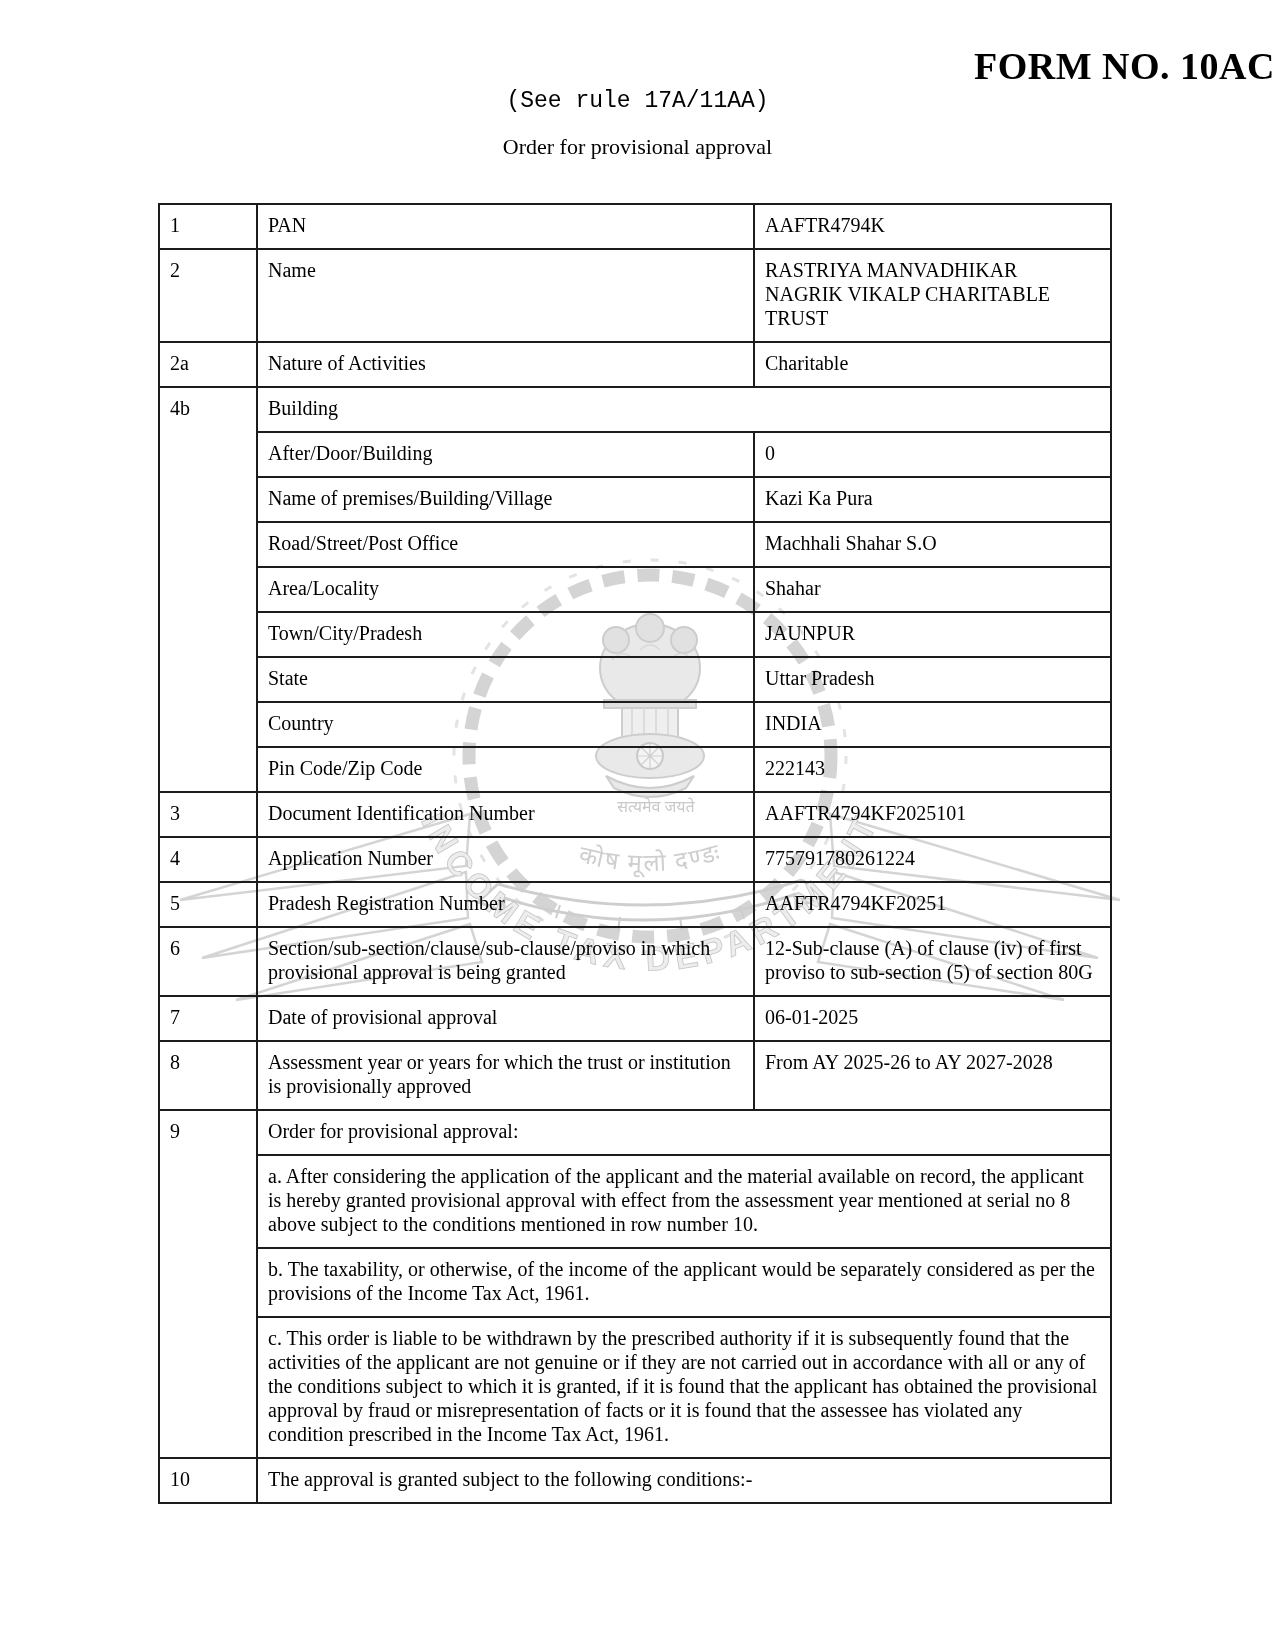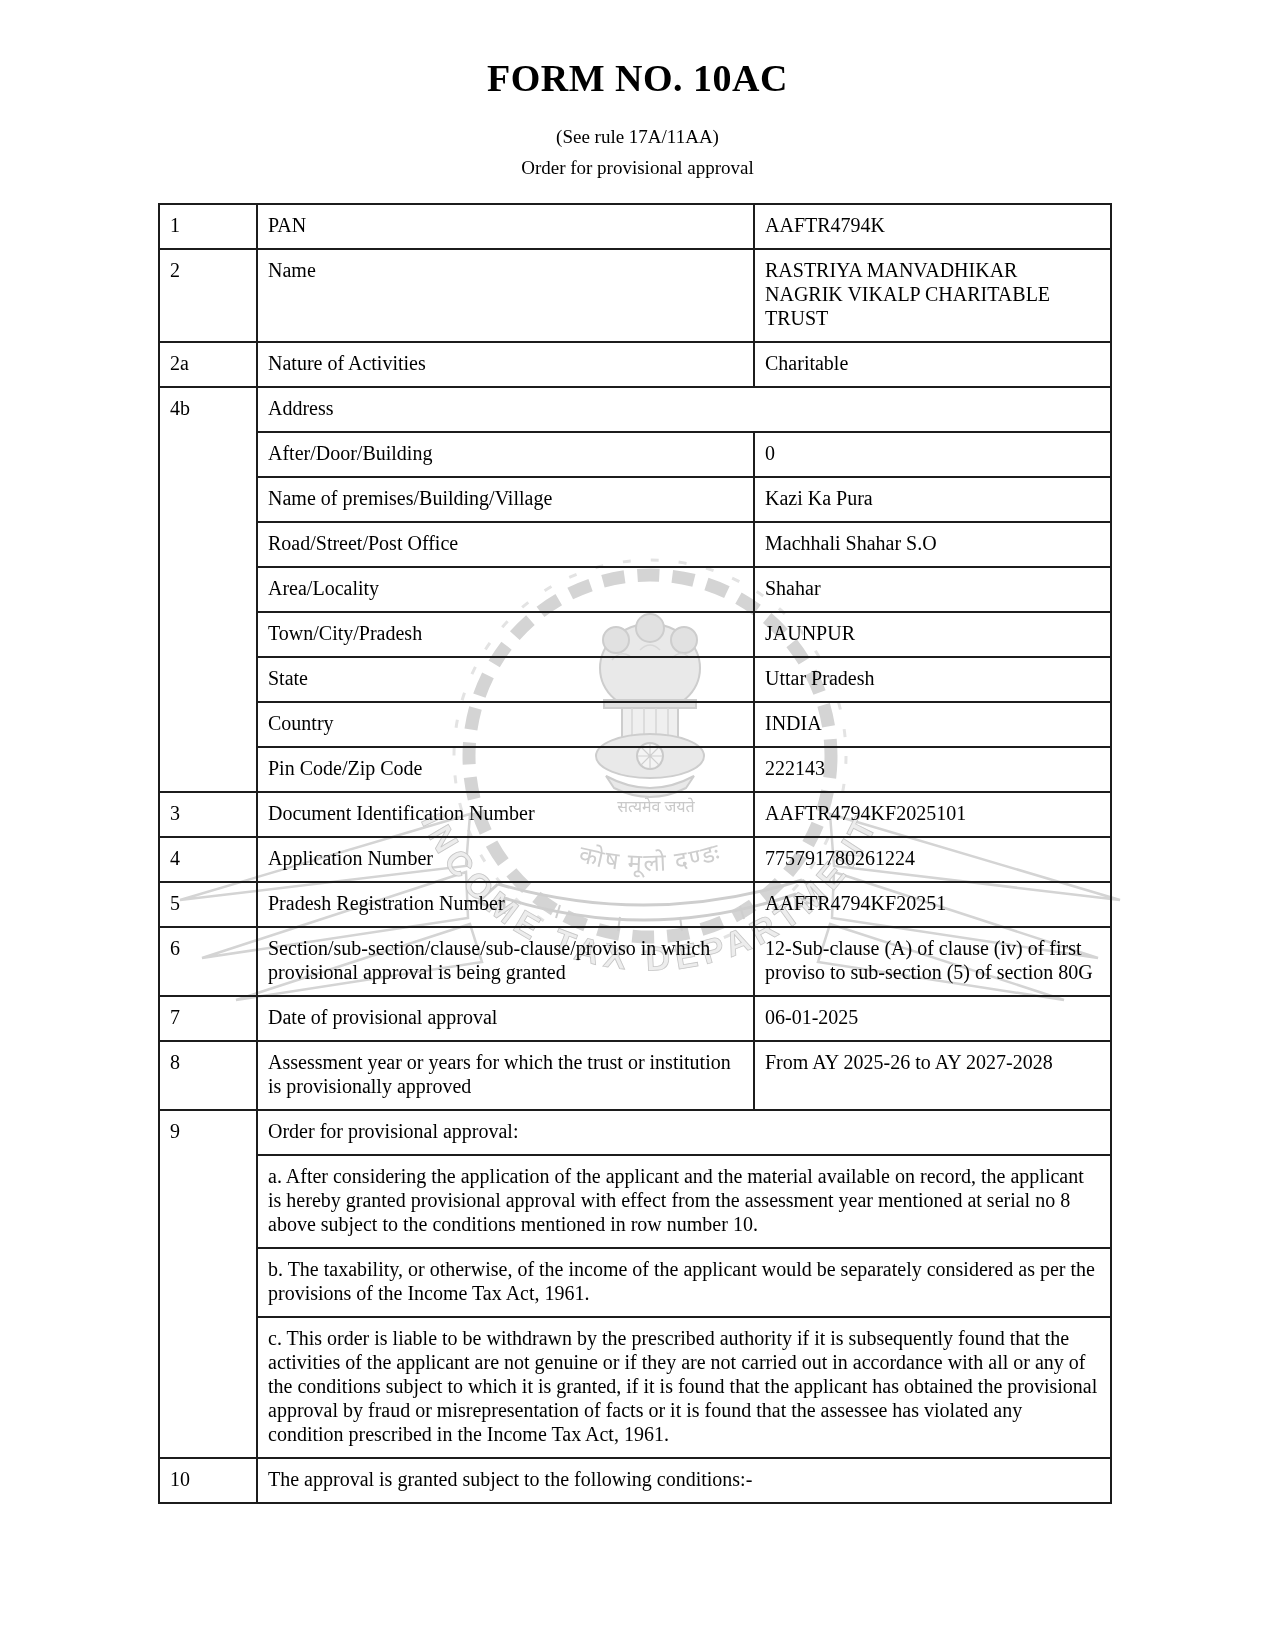--- a/index.html
+++ b/index.html
@@ -20,32 +20,33 @@
   }
   .doc-header {
     position: absolute;
     top: 0; left: 0;
     width: 100%;
     text-align: center;
     z-index: 1;
     padding-top: 44px;
   }
   .doc-title {
-    margin: 12px;
+    margin: 0;
     font-size: 38px;
     font-weight: bold;
     letter-spacing: 0.5px;
+    text-align: right;
   }
   .doc-rule-ref {
-    margin-top: 26px;
-    font-size: 19px;
+    font-size: 23px;
+    font-family: Liberation Mono, monospace;
   }
   .doc-order-sub {
-    margin-top: 9px;
-    font-size: 19px;
+    margin-top: 20px;
+    font-size: 22px;
   }
   table.form-table {
     position: absolute;
     left: 158px;
     top: 203px;
     width: 952px;
     z-index: 1;
     border-collapse: collapse;
     table-layout: fixed;
     font-size: 20px;
@@ -147,21 +148,21 @@
         <td>RASTRIYA MANVADHIKAR NAGRIK VIKALP CHARITABLE TRUST</td>
       </tr>
       <tr>
         <td>2a</td>
         <td>Nature of Activities</td>
         <td>Charitable</td>
       </tr>
 
       <tr>
         <td rowspan="9">4b</td>
-        <td colspan="2">Address</td>
+        <td colspan="2">Building</td>
       </tr>
       <tr>
         <td>After/Door/Building</td>
         <td>0</td>
       </tr>
       <tr>
         <td>Name of premises/Building/Village</td>
         <td>Kazi Ka Pura</td>
       </tr>
       <tr>

